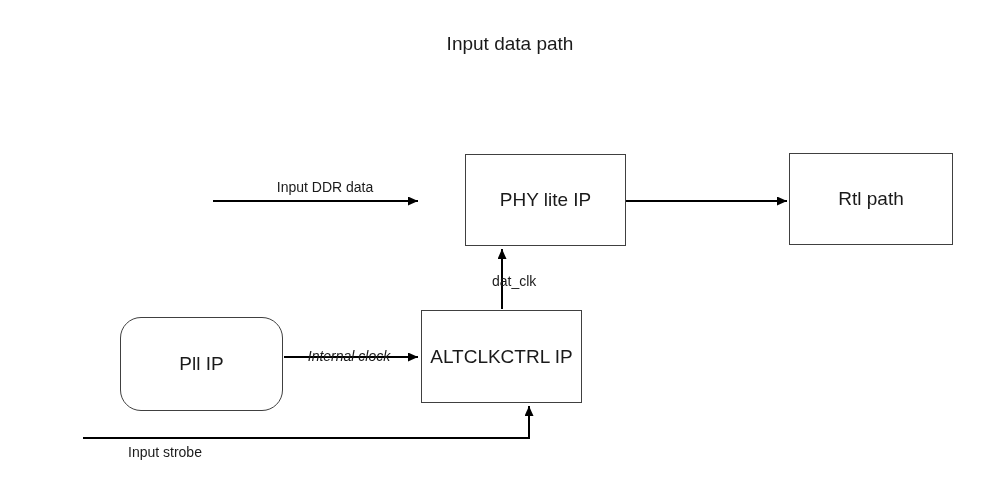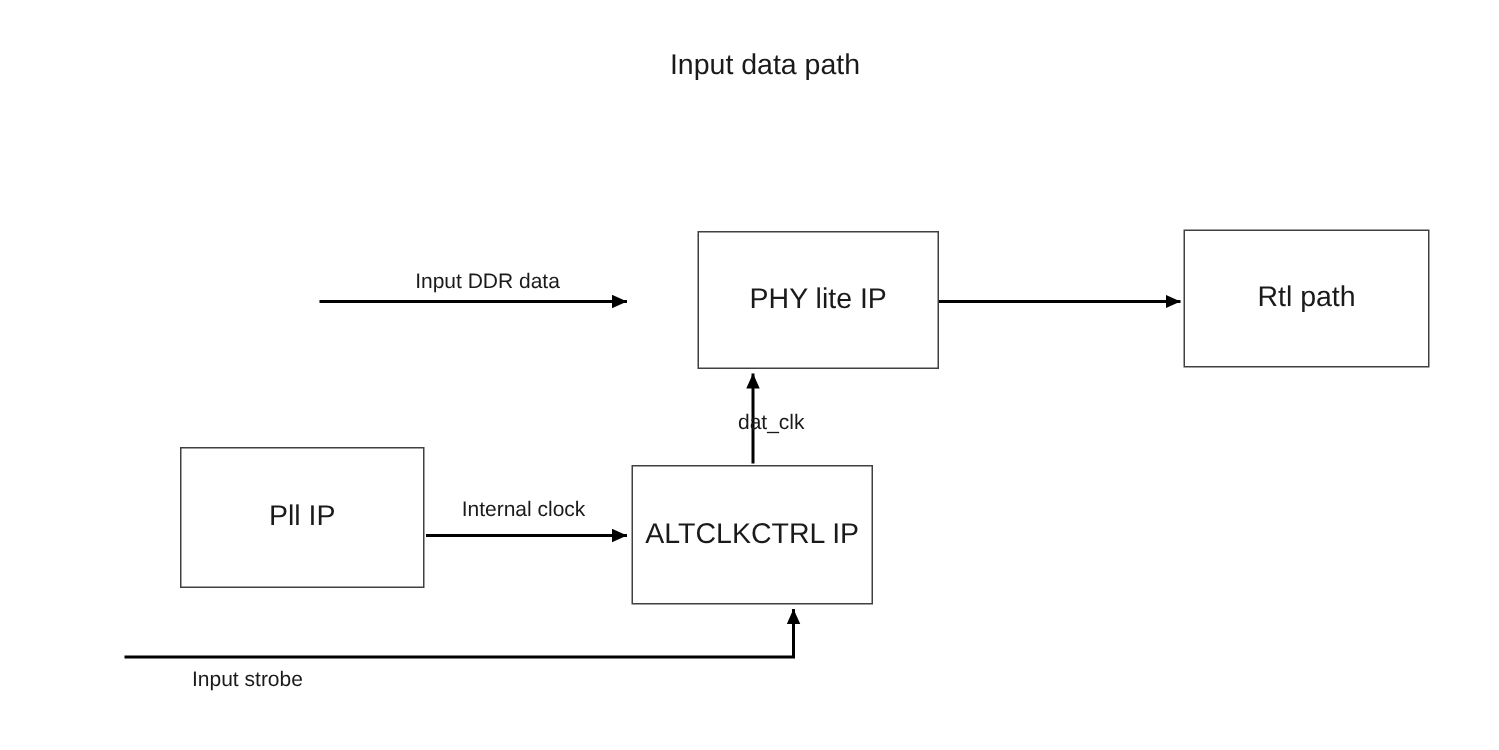--- a/index.html
+++ b/index.html
@@ -33,32 +33,32 @@
     background:var(--background);
     border:1.5px solid var(--box-border);
     display:flex;
     align-items:center;
     justify-content:center;
     font-size:19px;
     color:var(--text);
   }
   .box-phy       {left:421px; top:154px; width:161px; height:92px;margin-left:44px;}
   .box-rtl       {left:789px; top:153px; width:164px; height:92px;}
-  .box-pll       {left:120px; top:298px; width:163px; height:94px;}
+  .box-pll       {left:120px; top:317px; width:163px; height:94px;border-radius:21px;}
   .box-altclkctrl{left:421px; top:310px; width:161px; height:93px;}
   .arrow-label{
     position:absolute;
     font-size:14px;
     color:var(--text);
     white-space:nowrap;
   }
   .label-input-ddr       {left:245px; top:179px; width:160px; text-align:center;}
   .label-deserialized-sdr{left:588px; top:175px; width:180px; text-align:center;}
   .label-dat-clk         {left:492px; top:273px;}
-  .label-internal-clock  {left:279px; top:331px; width:140px; text-align:center;}
+  .label-internal-clock  {left:279px; top:348px; width:140px; text-align:center;font-style:italic;}
   .label-data-strobe     {left:128px; top:444px;}
   svg.wires{
     position:absolute;
     left:0; top:0;
     width:999px; height:500px;
     pointer-events:none;
   }
   svg.wires line, svg.wires polyline{
     stroke:var(--arrow);
     stroke-width:2;

